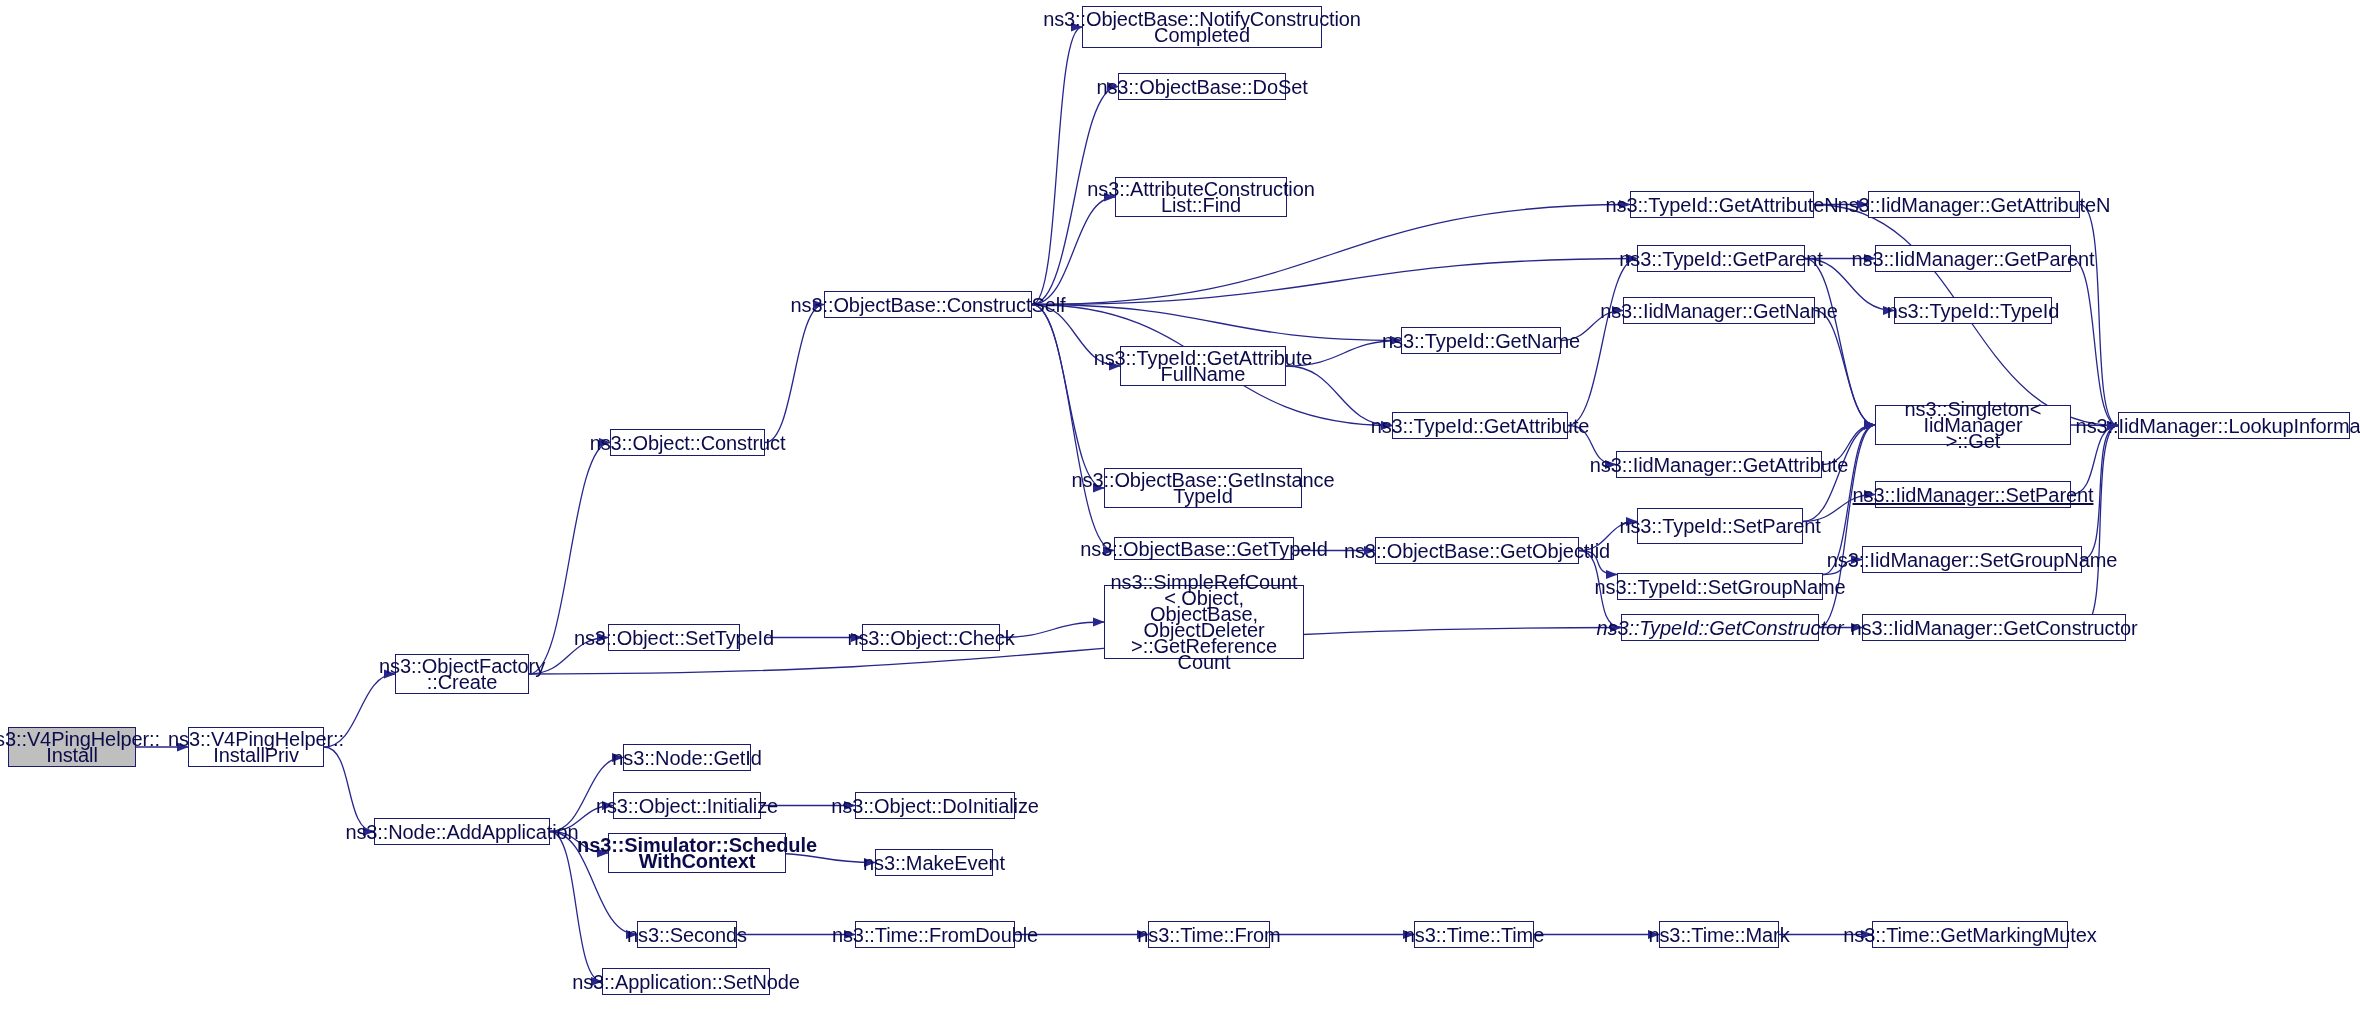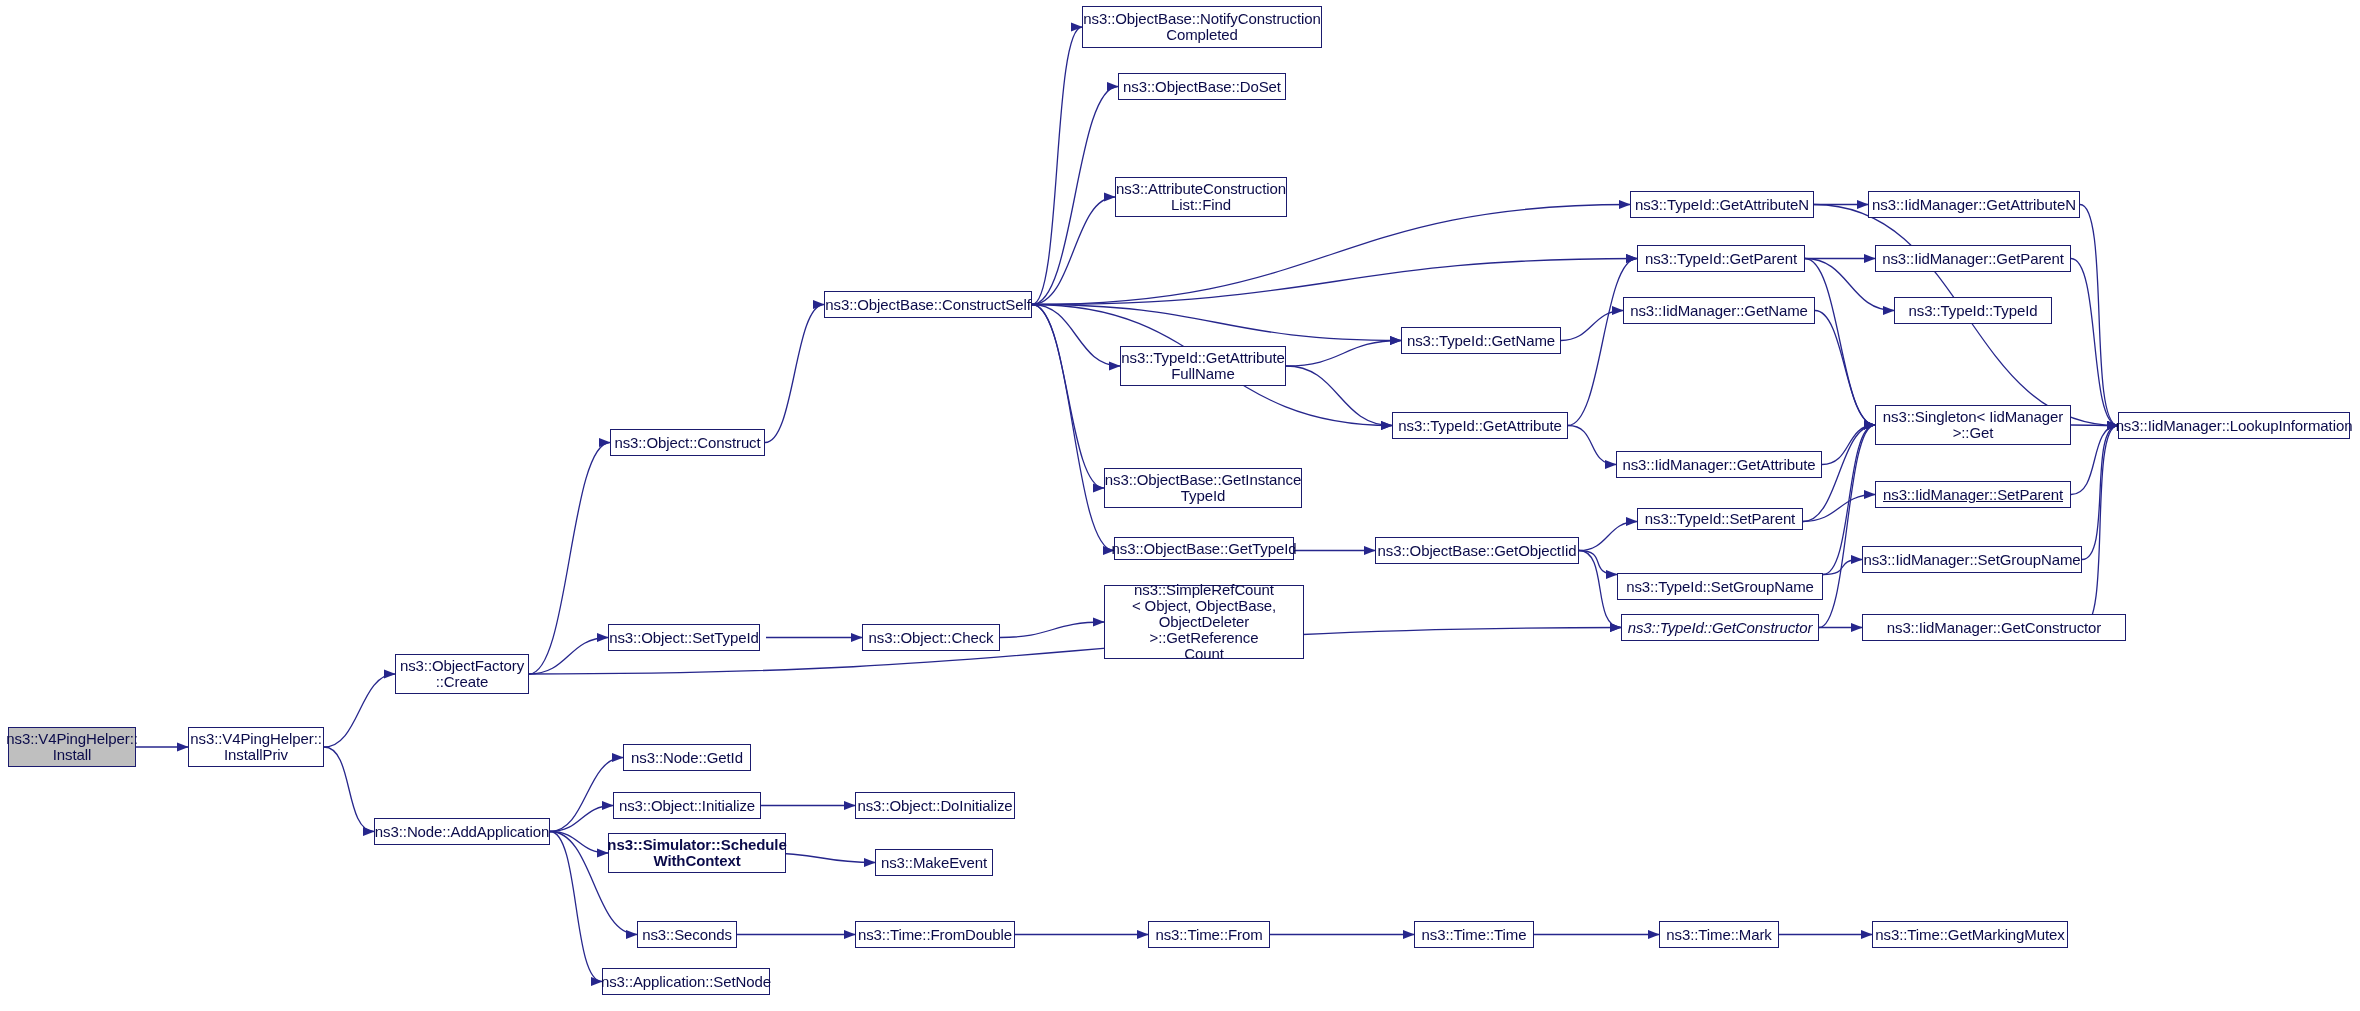--- a/index.html
+++ b/index.html
@@ -22,21 +22,21 @@
     width: 2360px;
     height: 1011px;
     pointer-events: none;
   }
   .node {
     position: absolute;
     box-sizing: border-box;
     border: 1px solid #1b1b6e;
     background: #ffffff;
     color: #0b0b4a;
-    font-size: 15px;
+    font-size: 20px;
     line-height: 16px;
     display: flex;
     align-items: center;
     justify-content: center;
     text-align: center;
     padding: 1px 3px;
     white-space: pre-line;
     letter-spacing: -0.1px;
   }
   .node.root {
@@ -117,21 +117,21 @@
   </svg>
   <div id="nodes">
       <div class="node root" style="left: 8px; top: 727px; width: 128px; height: 40px;">ns3::V4PingHelper::
 Install</div>
       <div class="node" style="left: 188px; top: 727px; width: 136px; height: 40px;">ns3::V4PingHelper::
 InstallPriv</div>
       <div class="node" style="left: 395px; top: 654px; width: 134px; height: 40px;">ns3::ObjectFactory
 ::Create</div>
       <div class="node" style="left: 374px; top: 818px; width: 176px; height: 27px;">ns3::Node::AddApplication</div>
       <div class="node" style="left: 610px; top: 429px; width: 155px; height: 27px;">ns3::Object::Construct</div>
-      <div class="node" style="left: 608px; top: 624px; width: 152px; height: 27px; text-align: right;">ns3::Object::SetTypeId</div>
+      <div class="node" style="left: 608px; top: 624px; width: 132px; height: 27px; text-align: right;">ns3::Object::SetTypeId</div>
       <div class="node" style="left: 623px; top: 744px; width: 128px; height: 27px;">ns3::Node::GetId</div>
       <div class="node" style="left: 613px; top: 792px; width: 148px; height: 27px;">ns3::Object::Initialize</div>
       <div class="node" style="left: 608px; top: 833px; width: 178px; height: 40px; font-weight: bold;">ns3::Simulator::Schedule
 WithContext</div>
       <div class="node" style="left: 637px; top: 921px; width: 100px; height: 27px;">ns3::Seconds</div>
       <div class="node" style="left: 602px; top: 968px; width: 168px; height: 27px;">ns3::Application::SetNode</div>
       <div class="node" style="left: 824px; top: 291px; width: 208px; height: 27px;">ns3::ObjectBase::ConstructSelf</div>
       <div class="node" style="left: 862px; top: 624px; width: 138px; height: 27px;">ns3::Object::Check</div>
       <div class="node" style="left: 855px; top: 792px; width: 160px; height: 27px;">ns3::Object::DoInitialize</div>
       <div class="node" style="left: 875px; top: 849px; width: 118px; height: 27px;">ns3::MakeEvent</div>
@@ -150,21 +150,21 @@
 &lt; Object, ObjectBase,
 ObjectDeleter &gt;::GetReference
 Count</div>
       <div class="node" style="left: 1401px; top: 327px; width: 160px; height: 27px;">ns3::TypeId::GetName</div>
       <div class="node" style="left: 1392px; top: 412px; width: 176px; height: 27px;">ns3::TypeId::GetAttribute</div>
       <div class="node" style="left: 1375px; top: 537px; width: 204px; height: 27px;">ns3::ObjectBase::GetObjectIid</div>
       <div class="node" style="left: 1630px; top: 191px; width: 184px; height: 27px;">ns3::TypeId::GetAttributeN</div>
       <div class="node" style="left: 1637px; top: 245px; width: 168px; height: 27px;">ns3::TypeId::GetParent</div>
       <div class="node" style="left: 1623px; top: 297px; width: 192px; height: 27px;">ns3::IidManager::GetName</div>
       <div class="node" style="left: 1616px; top: 451px; width: 206px; height: 27px;">ns3::IidManager::GetAttribute</div>
-      <div class="node" style="left: 1637px; top: 508px; width: 166px; height: 22px;">ns3::TypeId::SetParent</div>
+      <div class="node" style="left: 1637px; top: 508px; width: 166px; height: 36px;">ns3::TypeId::SetParent</div>
       <div class="node" style="left: 1617px; top: 561px; width: 206px; height: 27px; margin-top: 12px;">ns3::TypeId::SetGroupName</div>
       <div class="node" style="left: 1621px; top: 614px; width: 198px; height: 27px; font-style: italic;">ns3::TypeId::GetConstructor</div>
       <div class="node" style="left: 1868px; top: 191px; width: 212px; height: 27px;">ns3::IidManager::GetAttributeN</div>
       <div class="node" style="left: 1875px; top: 245px; width: 196px; height: 27px;">ns3::IidManager::GetParent</div>
       <div class="node" style="left: 1894px; top: 297px; width: 158px; height: 27px;">ns3::TypeId::TypeId</div>
       <div class="node" style="left: 1875px; top: 405px; width: 196px; height: 40px;">ns3::Singleton&lt; IidManager
 &gt;::Get</div>
       <div class="node" style="left: 1875px; top: 481px; width: 196px; height: 27px; text-decoration: underline;">ns3::IidManager::SetParent</div>
       <div class="node" style="left: 1862px; top: 546px; width: 220px; height: 27px;">ns3::IidManager::SetGroupName</div>
       <div class="node" style="left: 1862px; top: 614px; width: 264px; height: 27px;">ns3::IidManager::GetConstructor</div>

